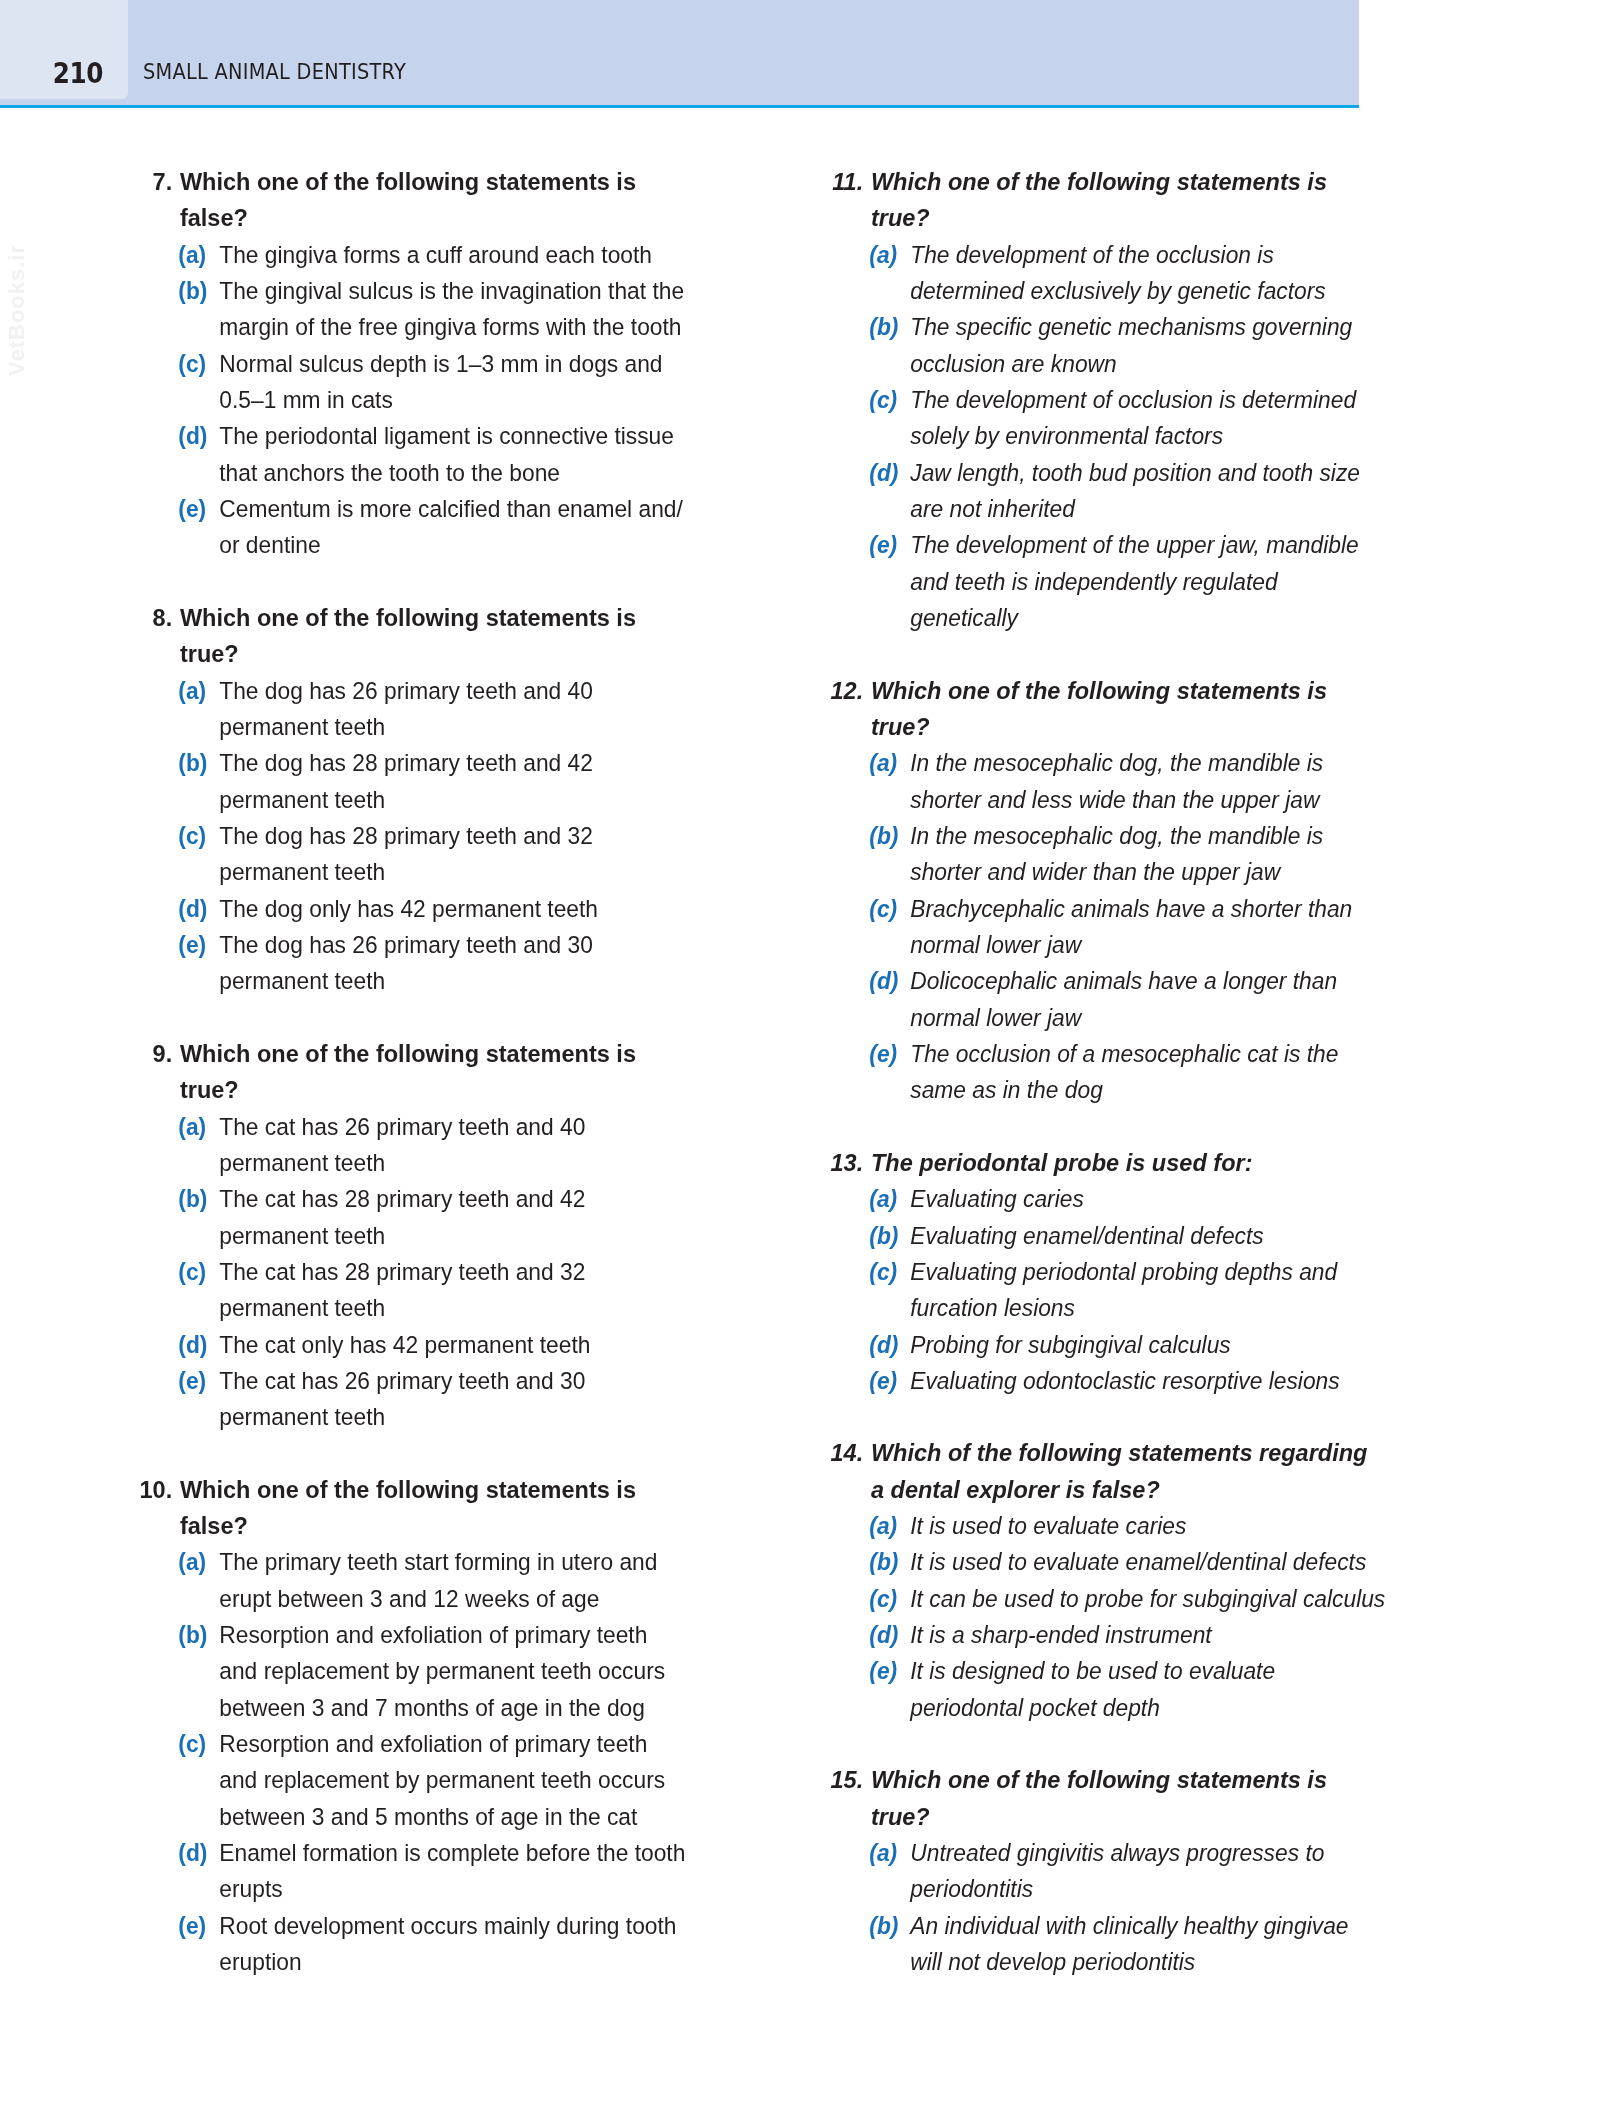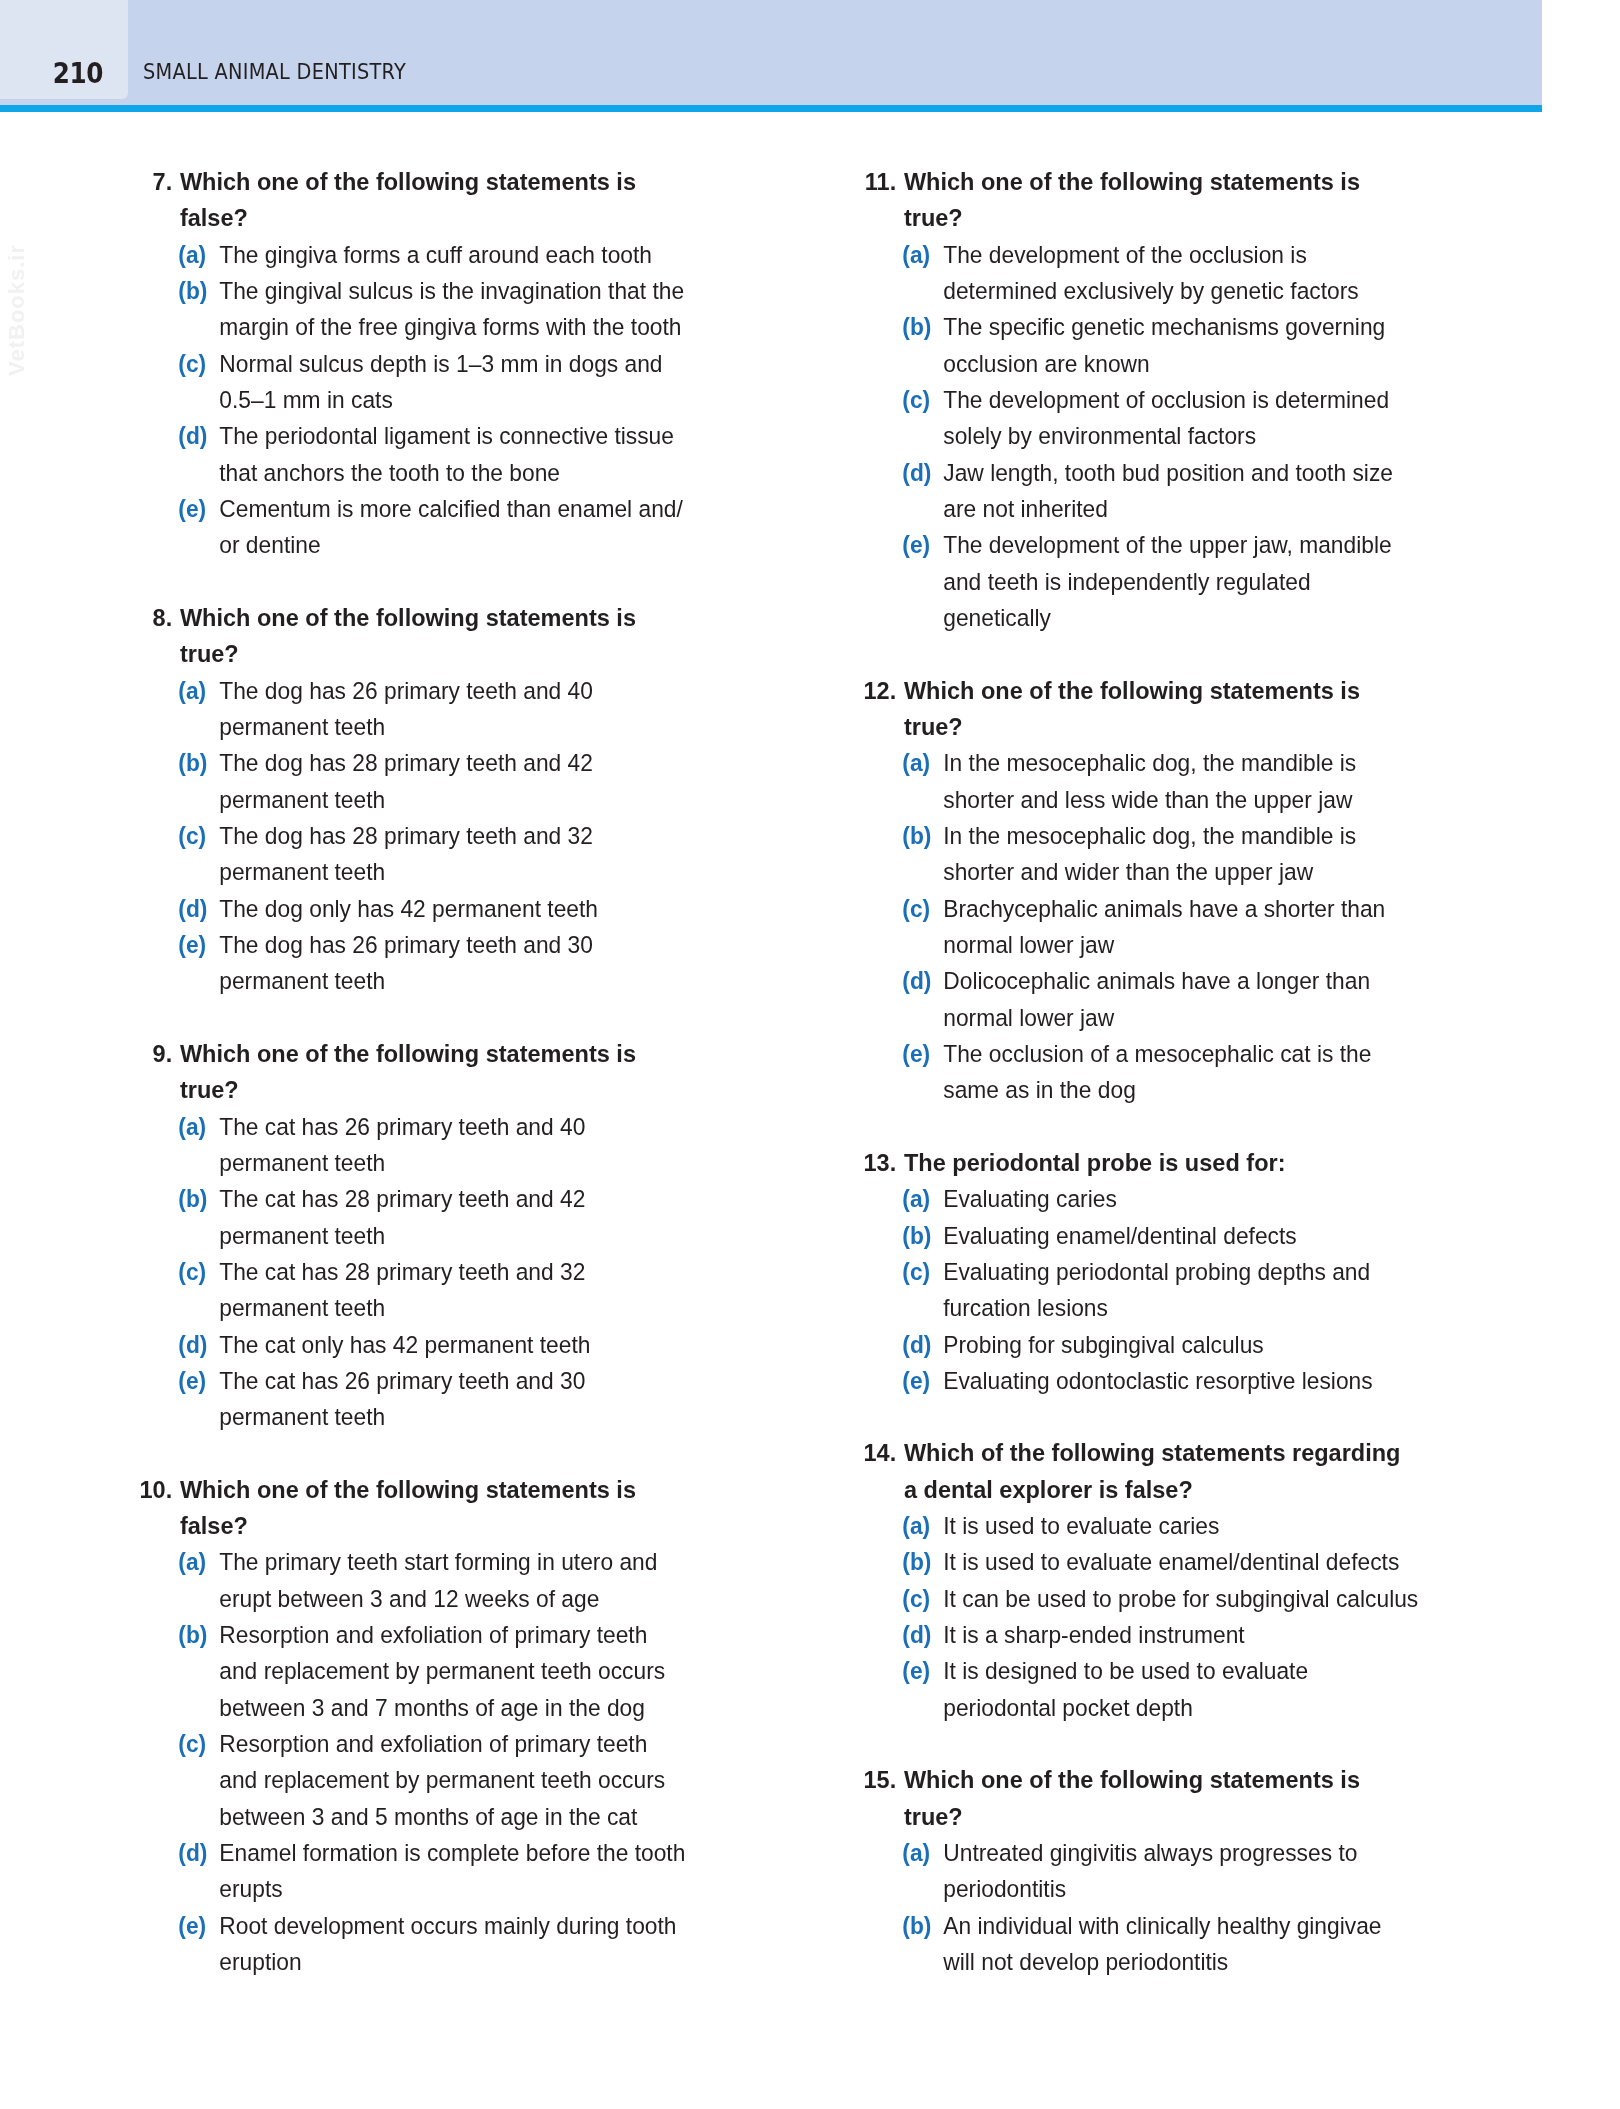--- a/index.html
+++ b/index.html
@@ -2,22 +2,22 @@
 <html><head>
 <meta charset="utf-8">
 <style>
   html, body { margin: 0; padding: 0; }
   body {
     width: 1620px; height: 2109px; position: relative; overflow: hidden;
     background: #ffffff; color: #231f20;
     font-family: "Liberation Sans", "DejaVu Sans", sans-serif;
   }
   .header-band {
-    position: absolute; left: 0; top: 0; width: 1542px; height: 105px;
-    background: #c5d4ec; border-bottom: 7px solid #0ea5e9;
+    position: absolute; left: 0; top: 0; width: 1359px; height: 105px;
+    background: #c5d4ec; border-bottom: 3px solid #0ea5e9;
   }
   .page-num-box {
     position: absolute; left: 0; top: 0; width: 128px; height: 99px;
     background: #dde5f3; border-bottom-right-radius: 6px;
   }
   .page-num {
     position: absolute; left: 0; width: 103px; top: 56px; text-align: right;
     font-size: 29px; font-weight: bold; color: #231f20; letter-spacing: -0.5px;
     font-family: "DejaVu Sans", sans-serif; transform: scaleX(0.85); transform-origin: right;
   }
@@ -26,21 +26,21 @@
     font-size: 21px; color: #231f20; letter-spacing: 0.3px;
     font-family: "DejaVu Sans", sans-serif; transform: scaleX(0.92); transform-origin: left;
   }
   .watermark {
     position: absolute; left: 4px; top: 376px; transform-origin: left top;
     transform: rotate(-90deg); font-size: 22px; font-weight: bold; color: #f1f1f1;
     white-space: nowrap; letter-spacing: 1px;
   }
   .col { position: absolute; top: 164px; }
   .col-left { left: 130px; width: 680px; }
-  .col-right { left: 854px; width: 700px; }
+  .col-right { left: 821px; width: 700px; font-style: italic; }
   .question { margin-bottom: 36.33px; }
   .q-title {
     position: relative; padding-left: 52px; font-weight: bold;
     font-size: 24.5px; line-height: 36.33px; white-space: pre-line;
     transform: scaleX(0.96); transform-origin: left;
   }
   .q-num { position: absolute; left: 0; width: 44px; text-align: right; }
   .opt {
     position: relative; padding-left: 96px; font-size: 24.5px; line-height: 36.33px;
     white-space: pre-line; color: #231f20; transform: scaleX(0.93); transform-origin: left;

